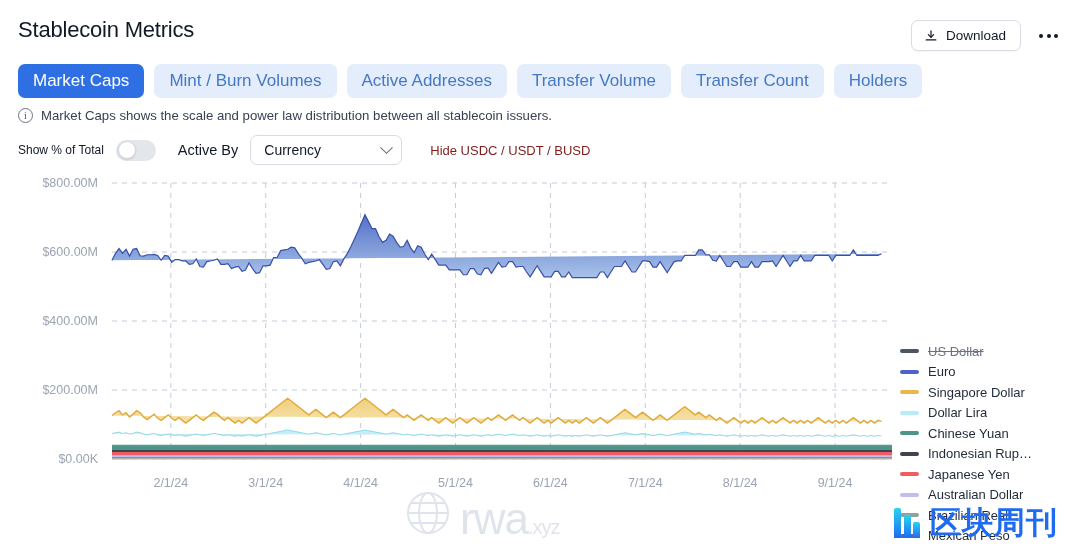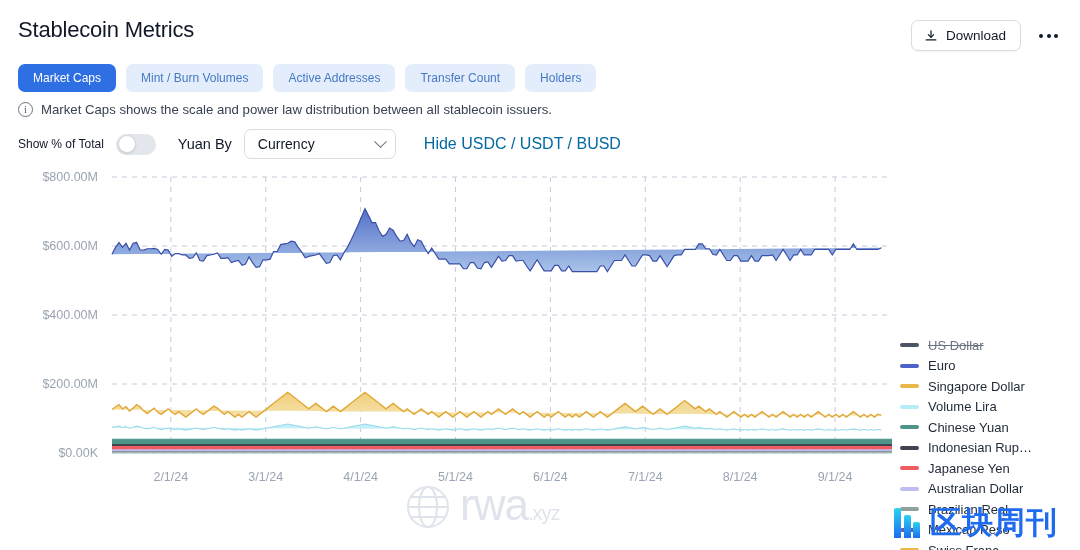--- a/index.html
+++ b/index.html
@@ -35,21 +35,21 @@
   #more-button {
     display:flex; align-items:center; gap:3.5px;
     padding:6px 4px; cursor:pointer; background:none; border:none;
   }
   #more-button i { width:4px; height:4px; border-radius:50%; background:#111827; display:block; }
 
   
   #tabs { display:flex; gap:10px; padding:13px 18px 0 18px; }
   .tab {
     border:none; border-radius:7px;
-    padding:7px 15px; font-size:12px; font-family:inherit;
+    padding:7px 15px; font-size:17px; font-family:inherit;
     background:#e4edfb; color:#4579c4; cursor:pointer; white-space:nowrap;
   }
   .tab.active { background:#2f6fe4; color:#ffffff; }
 
   
   #info-row {
     display:flex; align-items:center; gap:8px;
     padding:10px 18px 0 18px; font-size:13.2px; color:#374151;
   }
   #info-icon {
@@ -75,21 +75,21 @@
     display:flex; align-items:center; justify-content:space-between;
     min-width:152px; border:1px solid #d8dce3; border-radius:7px;
     background:#fff; padding:6px 10px 6px 13px;
     font-size:14px; color:#111827; cursor:pointer;
   }
   #groupby-select .chev {
     width:9px; height:9px; border-right:1.6px solid #6b7280; border-bottom:1.6px solid #6b7280;
     transform:rotate(45deg) translate(-2px,-2px); margin-left:14px;
   }
   #hide-stables {
-    font-size:16px; color:#0369a1; margin-left:16px; cursor:default; user-select:none;
+    font-size:13px; color:#7f1d1d; margin-left:16px; cursor:default; user-select:none;
   }
 
   
   #chart-region { position:relative; margin-top:6px; height:340px; }
   #chart-svg { position:absolute; left:0; top:0; }
   .ytick, .xtick { font-size:12.5px; fill:#9aa4b2; font-family:"Liberation Sans", sans-serif; }
   .ytick { text-anchor:end; }
   .xtick { text-anchor:middle; }
 
   
@@ -103,21 +103,21 @@
   .legend-swatch { width:19px; height:4px; border-radius:2px; flex:none; }
   .legend-label {
     font-size:13px; color:#1f2937; white-space:nowrap;
     overflow:hidden; text-overflow:ellipsis;
   }
   .legend-item.hidden .legend-label { text-decoration:line-through; color:#6b7280; }
 
   
   #watermark {
     position:absolute; left:404px; top:318px;
-    display:flex; align-items:flex-start; gap:8px;
+    display:flex; align-items:flex-end; gap:8px;
     opacity:.16; pointer-events:none;
   }
   #watermark .wm-text { font-size:44px; color:#3c5a86; letter-spacing:-1px; line-height:1; }
   #watermark .wm-text small { font-size:20px; }
 
   
   #brand-logo {
     position:absolute; right:22px; bottom:12px;
     display:flex; align-items:flex-end; gap:10px;
   }
@@ -146,35 +146,36 @@
       <i></i>
       <i></i>
     </button>
   </div>
 </div>
 
 <div id="tabs">
     <button class="tab active">Market Caps</button>
     <button class="tab">Mint / Burn Volumes</button>
     <button class="tab">Active Addresses</button>
+    <button class="tab">Transfer Volume</button>
     <button class="tab">Transfer Count</button>
     <button class="tab">Holders</button>
   </div>
 
 <div id="info-row">
   <span id="info-icon">i</span>
   <span>Market Caps shows the scale and power law distribution between all stablecoin issuers.</span>
 </div>
 
 <div id="controls">
   <span id="pct-label">Show % of Total</span>
   <button id="pct-toggle">
     <span class="knob"></span>
   </button>
-  <span id="groupby-label">Yuan By</span>
+  <span id="groupby-label">Active By</span>
   <div id="groupby-select">
     <span>Currency</span>
     <span class="chev"></span>
   </div>
   <span id="hide-stables">Hide USDC / USDT / BUSD</span>
 </div>
 
 <div id="chart-region">
   <svg id="chart-svg" width="900" height="340">
       <defs>
@@ -258,21 +259,21 @@
       <div class="legend-item">
         <span class="legend-swatch" style="background: rgb(78, 99, 200);"></span>
         <span class="legend-label">Euro</span>
       </div>
       <div class="legend-item">
         <span class="legend-swatch" style="background: rgb(232, 184, 75);"></span>
         <span class="legend-label">Singapore Dollar</span>
       </div>
       <div class="legend-item">
         <span class="legend-swatch" style="background: rgb(182, 236, 245);"></span>
-        <span class="legend-label">Volume Lira</span>
+        <span class="legend-label">Dollar Lira</span>
       </div>
       <div class="legend-item">
         <span class="legend-swatch" style="background: rgb(78, 148, 136);"></span>
         <span class="legend-label">Chinese Yuan</span>
       </div>
       <div class="legend-item">
         <span class="legend-swatch" style="background: rgb(63, 68, 80);"></span>
         <span class="legend-label">Indonesian Rup…</span>
       </div>
       <div class="legend-item">

